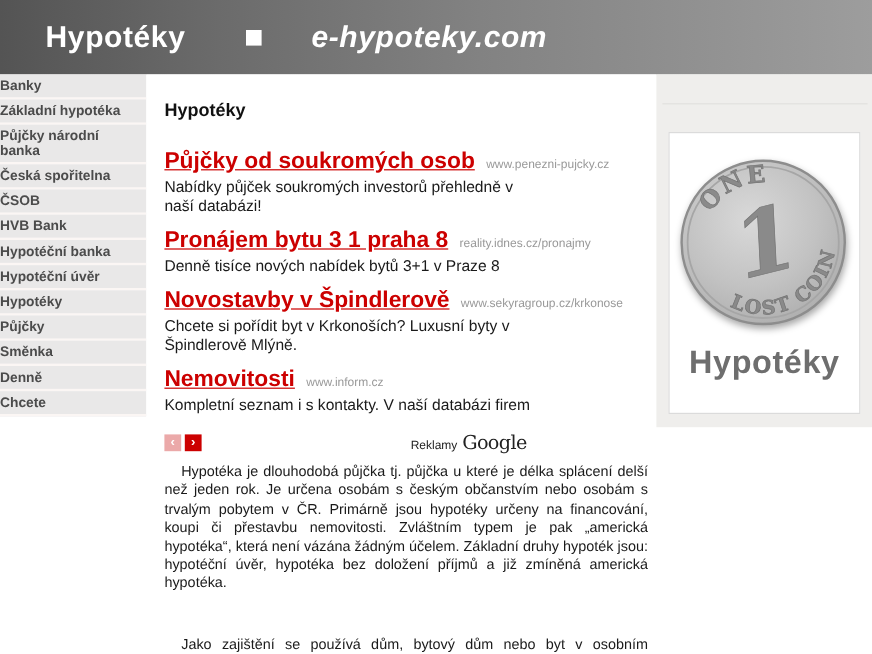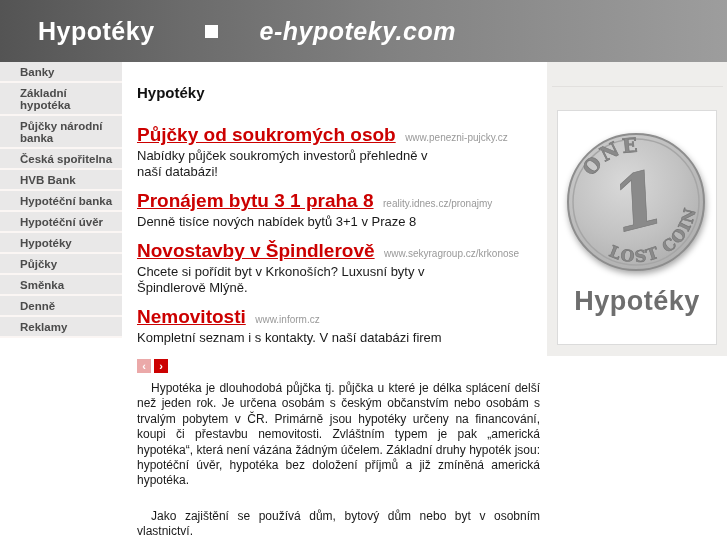--- a/index.html
+++ b/index.html
@@ -16,21 +16,21 @@
   .sq{ width:13px; height:13px; background:#fff; margin-left:50px; }
   .domain{ color:#fff; font-size:25px; font-weight:bold; margin-left:42px; letter-spacing:.5px;font-style:italic;}
 
   
   .layout{ display:flex; width:727px; align-items:flex-start; }
 
   
   .sidebar{ width:122px; flex:0 0 122px; }
   .side-item{
     display:block; background:#e9e8e8; color:#4b4b4b; text-decoration:none;
-    font-size:11.5px; font-weight:bold; padding:4px 6px 3px 20px;
+    font-size:11.5px; font-weight:bold; padding:4px 6px 3px 0;
     border-bottom:2px solid #fbf6f4; cursor:pointer;
   }
 
   
   .main{ flex:1 1 auto; padding:22px 0 0 15px; background:#fff; }
   .page-title{ font-size:15px; font-weight:bold; color:#111; }
 
   .ads{ margin-top:26px; width:310px; }
   .ad{ margin-bottom:13px; }
   .ad-head{ white-space:nowrap; line-height:15px; margin-bottom:3px;}
@@ -42,21 +42,21 @@
   .arrow{ width:14px; height:14px; display:inline-flex; align-items:center; justify-content:center;
           color:#fff; font-size:11px; font-weight:bold; cursor:pointer; line-height:14px;}
   .arrow.prev{ background:#eba9a9; margin-right:3px; }
   .arrow.next{ background:#cc0000; }
   .attribution{ margin-left:auto; display:flex; align-items:baseline; cursor:pointer;}
   .attr-label{ font-size:10px; color:#222; margin-right:4px; }
   .attr-brand{ font-size:16px; color:#222; font-family:"DejaVu Serif", serif; letter-spacing:-.5px;}
 
   .article{ width:403px; margin-top:8px; }
   .article p{ font-size:12px; line-height:15.4px; color:#1a1a1a; text-align:justify;
-              text-indent:14px; margin-bottom:20px; }
+              text-indent:14px; margin-bottom:36px; }
   .article p + p{ margin-bottom:42px; }
 
   
   .aside{ width:180px; flex:0 0 180px; background:#efeeec; height:294px; }
   .aside-rule{ border-top:1px solid #e2e0de; margin:24px 4px 0 5px; }
   .coin-card{ width:160px; height:235px; margin:23px 0 0 10px; background:#fff;
               border:1px solid #dbdbdb; text-align:center; padding-top:5px; }
   .coin-svg{ filter:drop-shadow(1px 3px 3px rgba(0,0,0,.35)); }
   .coin-caption{ font-size:27px; font-weight:bold; color:#6e6e6e; margin-top:0; letter-spacing:.5px;}
 </style>
@@ -69,28 +69,29 @@
   <span class="domain">e-hypoteky.com</span>
 </header>
 
 <div class="layout">
 
   <nav class="sidebar">
     <a class="side-item">Banky</a>
     <a class="side-item">Základní hypotéka</a>
     <a class="side-item">Půjčky národní banka</a>
     <a class="side-item">Česká spořitelna</a>
+    <a class="side-item">ČSOB</a>
     <a class="side-item">HVB Bank</a>
     <a class="side-item">Hypotéční banka</a>
     <a class="side-item">Hypotéční úvěr</a>
     <a class="side-item">Hypotéky</a>
     <a class="side-item">Půjčky</a>
     <a class="side-item">Směnka</a>
     <a class="side-item">Denně</a>
-    <a class="side-item">Reklamy</a>
+    <a class="side-item">Chcete</a>
   </nav>
 
   <main class="main">
     <h1 class="page-title">Hypotéky</h1>
 
     <div class="ads">
 
       <div class="ad">
         <div class="ad-head">
           <a class="ad-title">Půjčky od soukromých osob</a>
@@ -119,20 +120,24 @@
         <div class="ad-head">
           <a class="ad-title">Nemovitosti</a>
           <span class="ad-url">www.inform.cz</span>
         </div>
         <div class="ad-desc">Kompletní seznam i s kontakty. V naší databázi firem</div>
       </div>
 
       <div class="ads-footer">
         <span class="arrow prev">‹</span>
         <span class="arrow next">›</span>
+        <span class="attribution">
+          <span class="attr-label">Reklamy</span>
+          <span class="attr-brand">Google</span>
+        </span>
       </div>
     </div>
 
     <div class="article">
       <p>Hypotéka je dlouhodobá půjčka tj. půjčka u které je délka splácení delší než jeden rok. Je určena osobám s českým občanstvím nebo osobám s trvalým pobytem v ČR. Primárně jsou hypotéky určeny na financování, koupi či přestavbu nemovitosti. Zvláštním typem je pak „americká hypotéka“, která není vázána žádným účelem. Základní druhy hypoték jsou: hypotéční úvěr, hypotéka bez doložení příjmů a již zmíněná americká hypotéka.</p>
       <p>Jako zajištění se používá dům, bytový dům nebo byt v osobním vlastnictví.</p>
 
     </div>
   </main>
 

